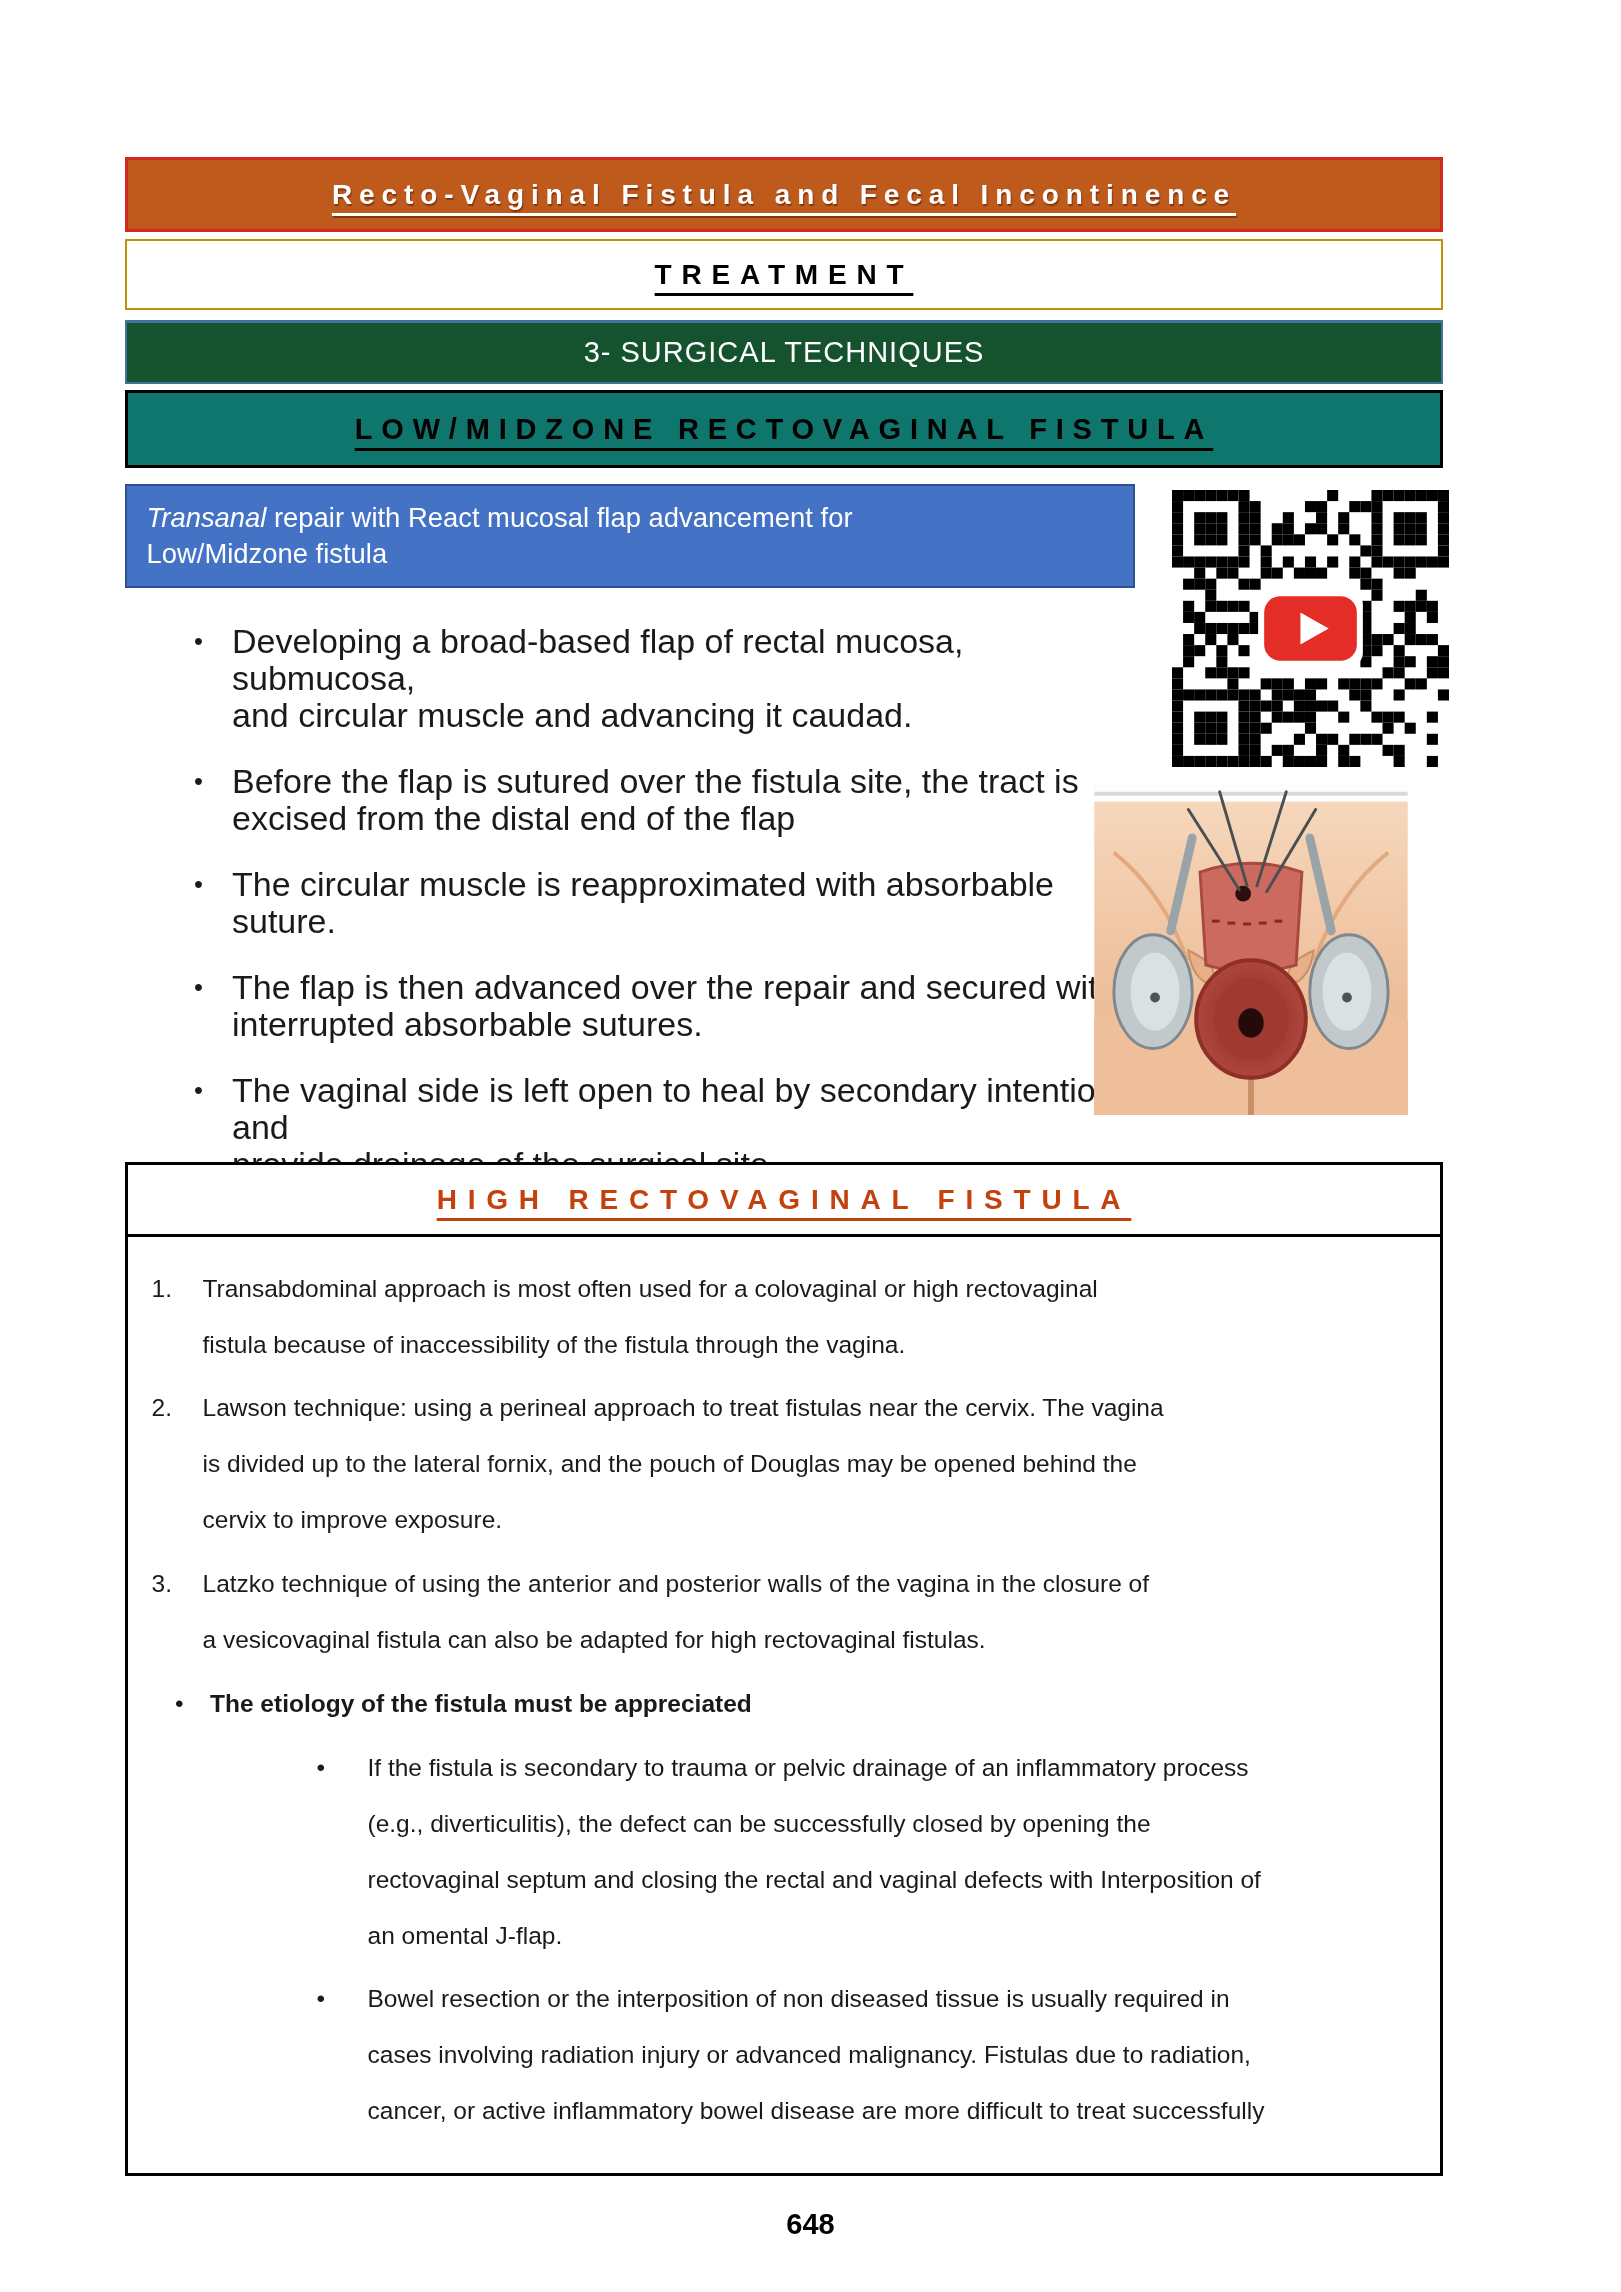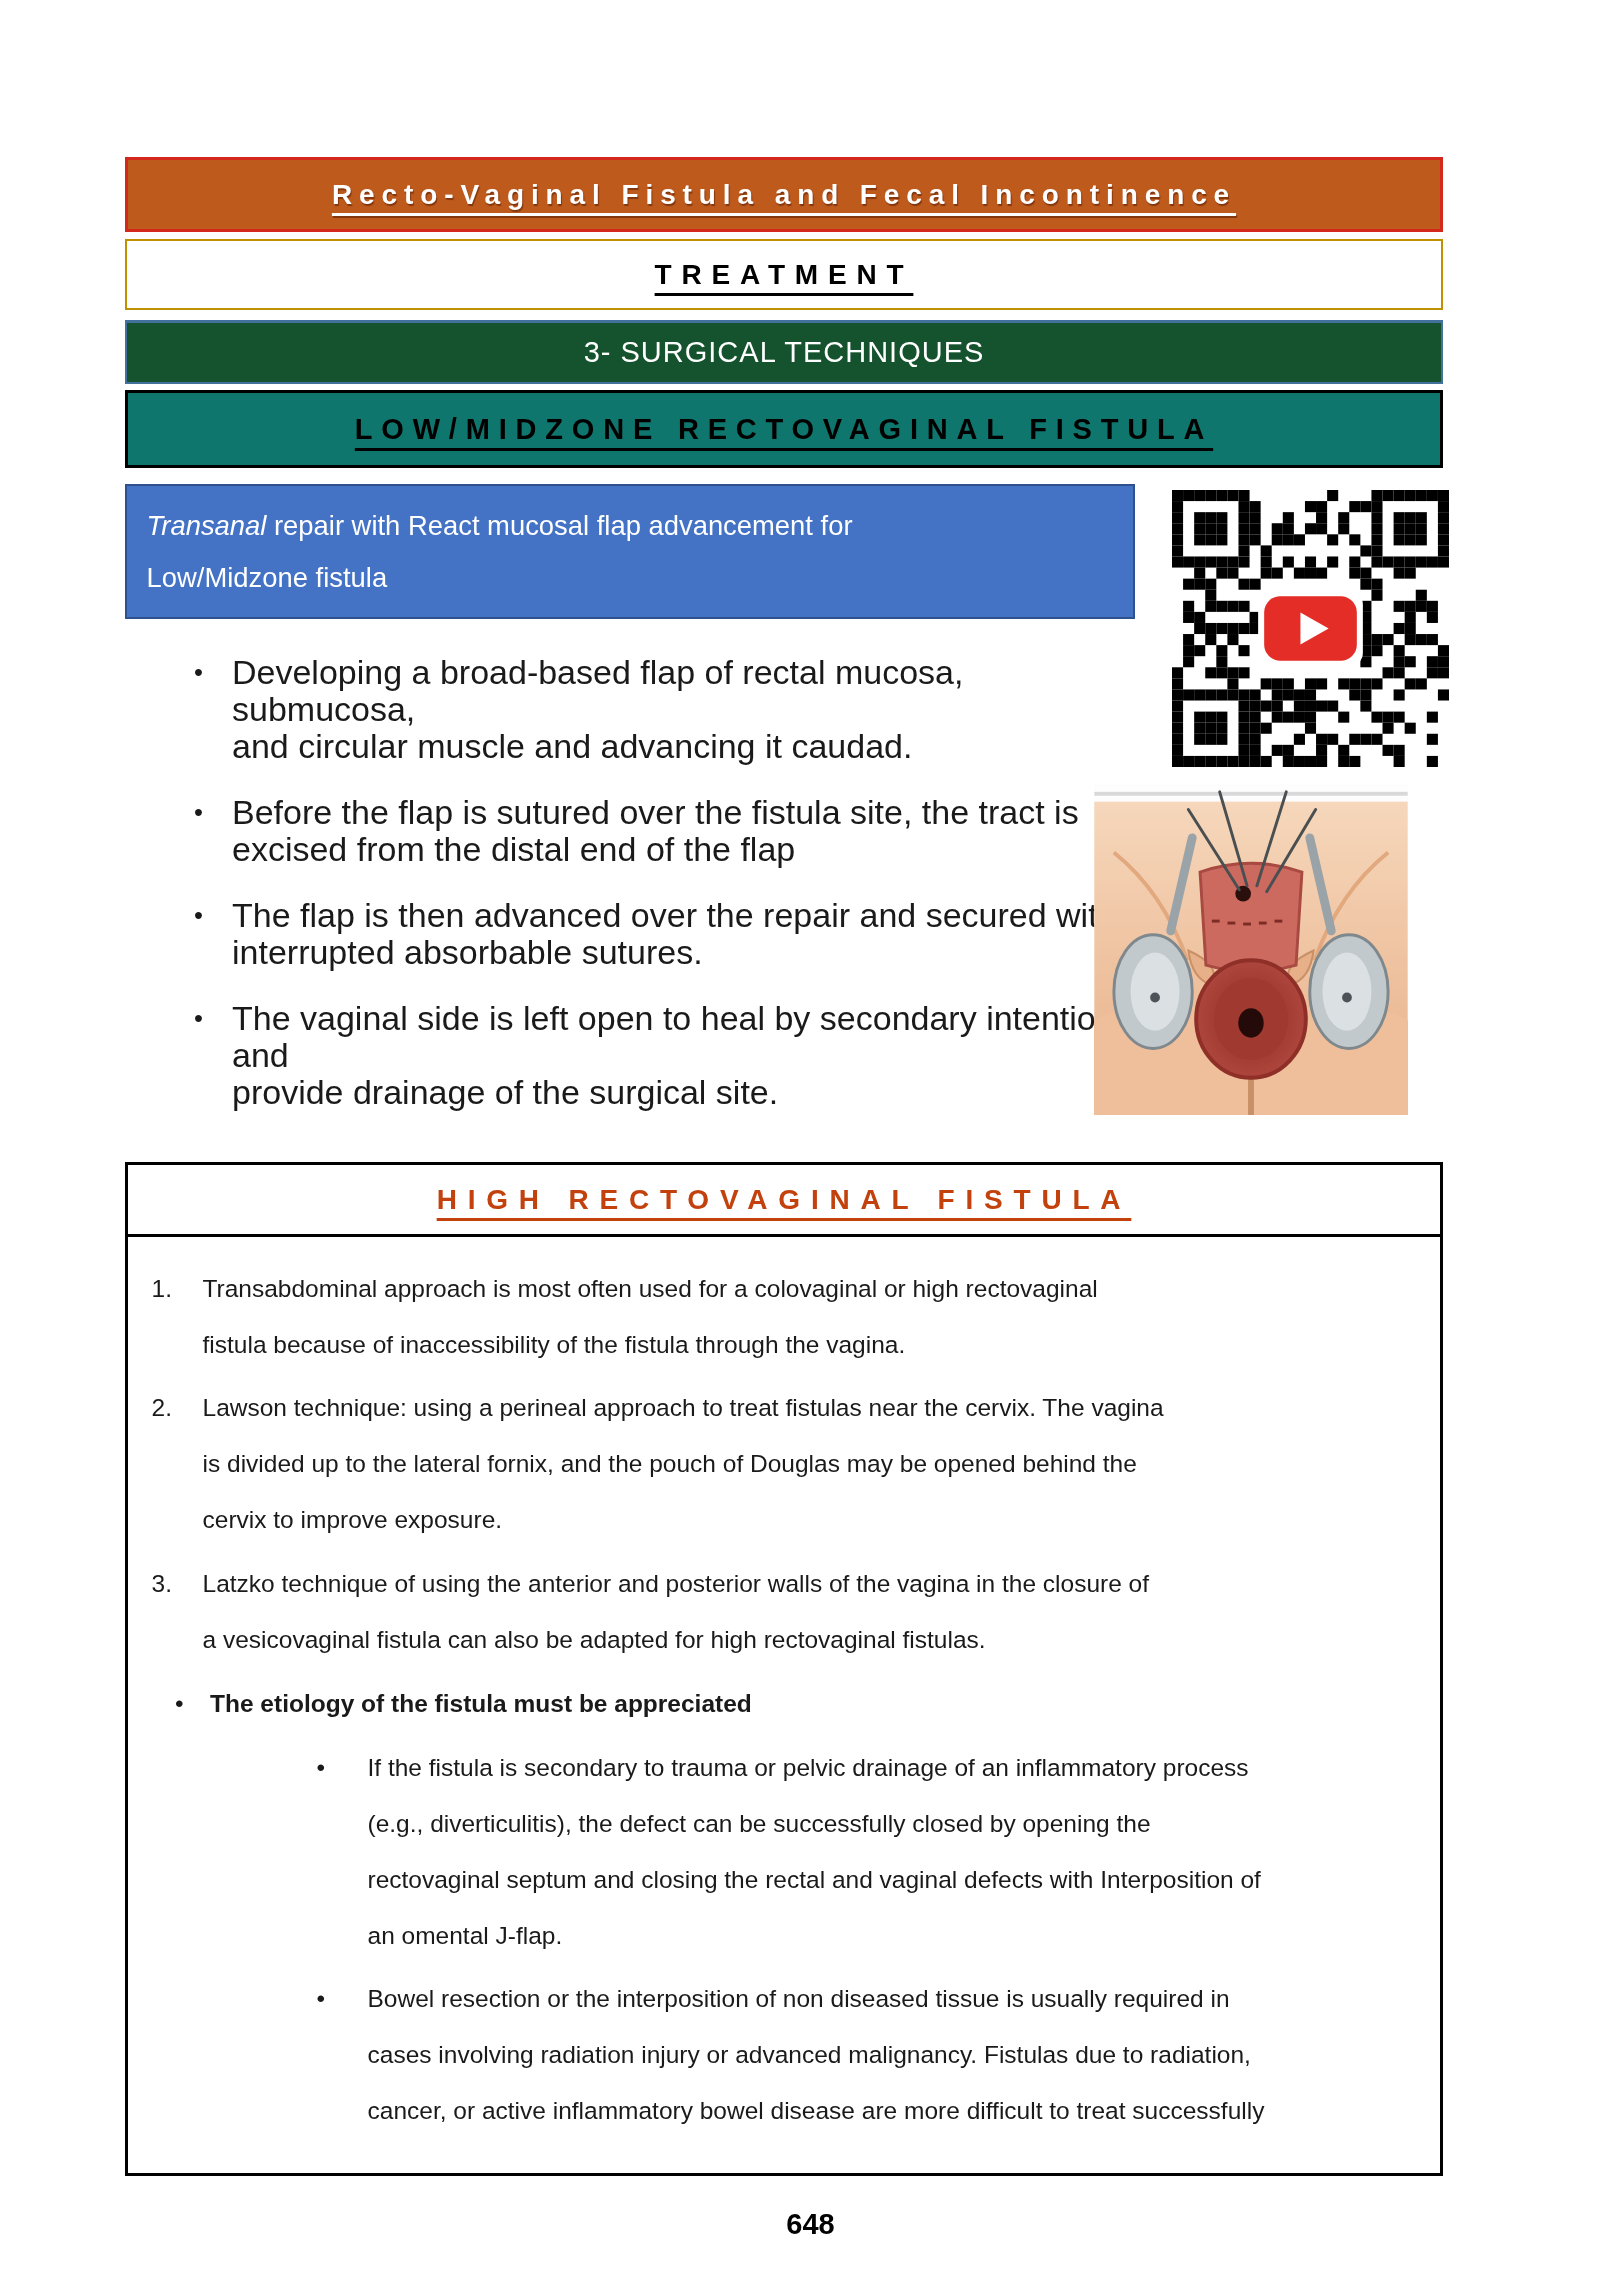--- a/index.html
+++ b/index.html
@@ -28,21 +28,21 @@
   .box-lowmid { top:233px; height:78px; background:#0f766e; border:3.9px solid #000000; }
   .box-lowmid span {
     color:#000; font-weight:bold; font-size:29px; letter-spacing:8.8px;
     text-decoration:underline; text-underline-offset:8.8px; text-decoration-thickness:2.9px;
   }
 
   
   .mid-section { position:absolute; top:327px; left:0; width:1318px; height:677px; }
   .transanal-box {
     box-sizing:border-box; width:1010px; min-height:104px; background:#4472c4; border:2.9px solid #2f528f;
-    color:#ffffff; font-size:27.4px; line-height:52px; padding:13.7px 19.6px;
+    color:#ffffff; font-size:27.4px; line-height:36px; padding:13.7px 19.6px;
   }
   .transanal-box .it { font-style:italic; }
   .transanal-box .rest { white-space:pre-line; }
 
   .bullets { list-style:none; margin:35px 0 0 63px; padding:0; width:961px; }
   .bullets li {
     position:relative; padding-left:44px; font-size:34px; line-height:37px;
     margin-bottom:29px; white-space:pre-line;
   }
   .bullets li::before { content:"\2022"; position:absolute; left:5.9px; top:0; font-size:25.5px; color:#1a1a1a; }
@@ -96,20 +96,21 @@
       <div class="transanal-box">
         <span class="it">Transanal</span><span class="rest"> repair with React mucosal flap advancement for
 Low/Midzone fistula</span>
       </div>
 
       <ul class="bullets">
         <li>Developing a broad-based flap of rectal mucosa, submucosa,
 and circular muscle and advancing it caudad.</li>
         <li>Before the flap is sutured over the fistula site, the tract is
 excised from the distal end of the flap</li>
+        <li>The circular muscle is reapproximated with absorbable suture.</li>
         <li>The flap is then advanced over the repair and secured with
 interrupted absorbable sutures.</li>
         <li>The vaginal side is left open to heal by secondary intention and
 provide drainage of the surgical site.</li>
       </ul>
 
       <div class="qr-wrap">
         <svg id="qr-svg" width="277" height="277" viewBox="0 0 275 275">
             <rect x="0" y="0" width="275" height="275" fill="#ffffff"></rect>
             <rect x="0" y="0" width="11" height="11" fill="#000000"></rect>

